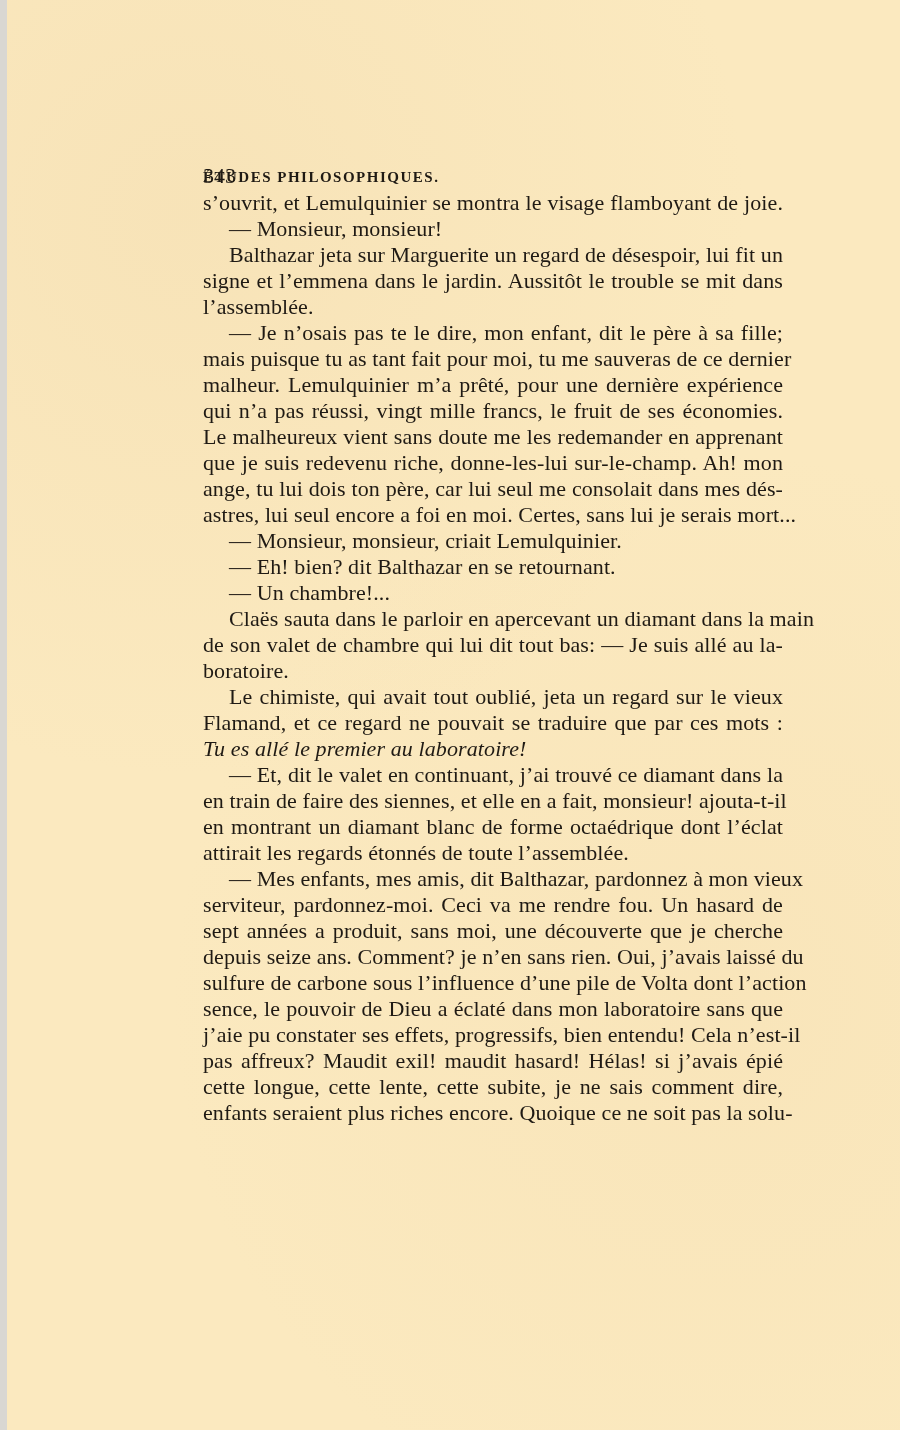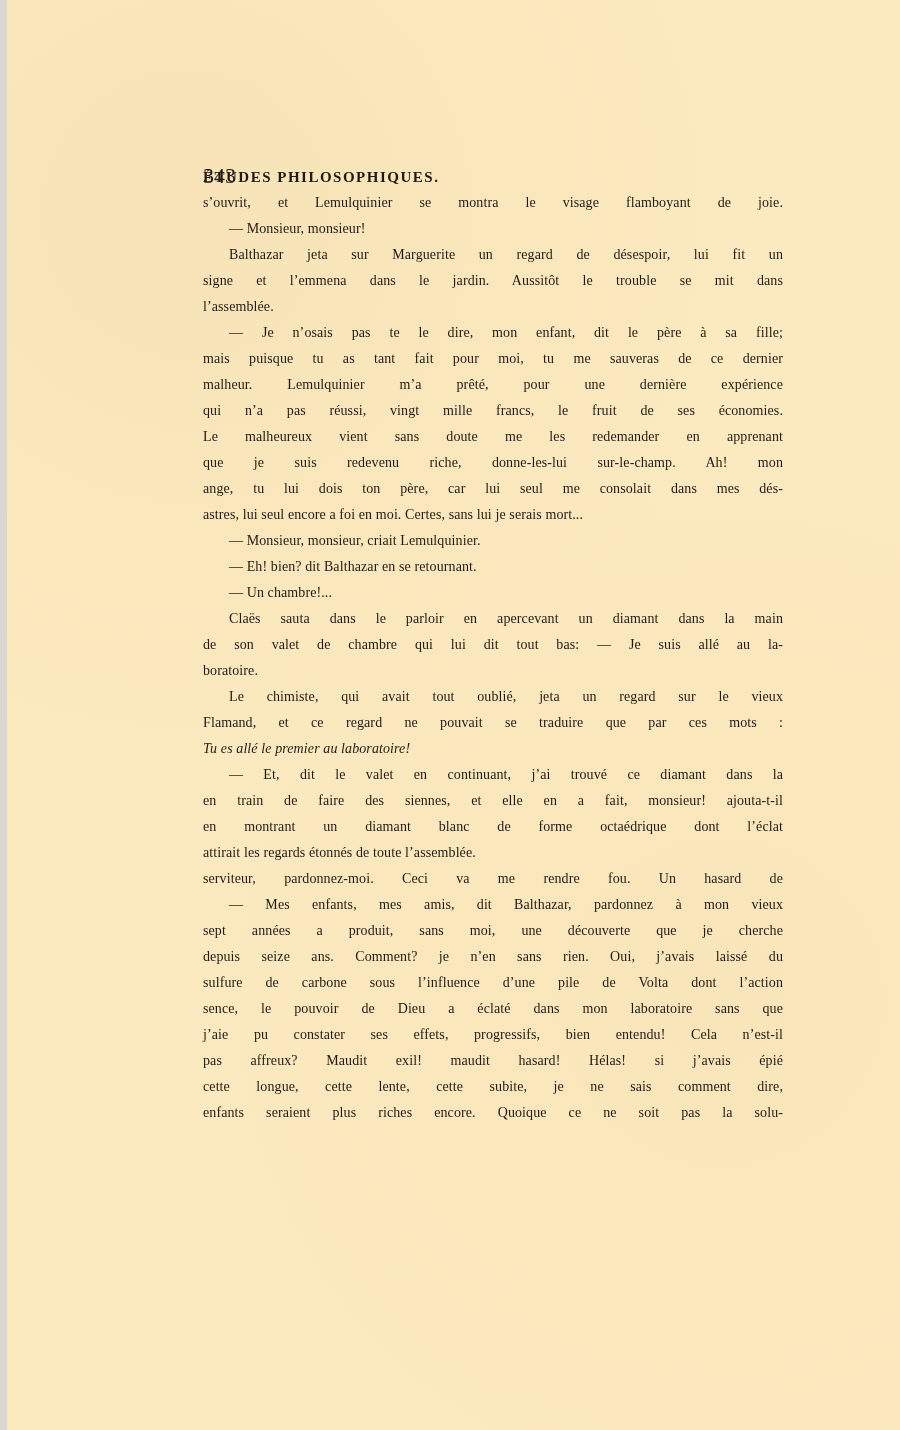--- a/index.html
+++ b/index.html
@@ -49,21 +49,21 @@
     left: 0;
     right: 8px;
     top: 1px;
     text-align: left;
     font-size: 15px;
     font-weight: bold;
     letter-spacing: 1.5px;
   }
   .line {
     display: block;
-    font-size: 14px;
+    font-size: 22px;
     line-height: 26px;
     height: 26px;
     white-space: nowrap;
     text-align: justify;
     text-align-last: justify;
     letter-spacing: 0.1px;
   }
   .line.last {
     text-align-last: left;
   }
@@ -108,22 +108,22 @@
         <span class="line line-wrap indent">Claës sauta dans le parloir en apercevant un diamant dans la main</span>
         <span class="line line-wrap">de son valet de chambre qui lui dit tout bas: — Je suis allé au la-</span>
         <span class="line line-wrap last">boratoire.</span>
         <span class="line line-wrap indent">Le chimiste, qui avait tout oublié, jeta un regard sur le vieux</span>
         <span class="line line-wrap">Flamand, et ce regard ne pouvait se traduire que par ces mots :</span>
         <span class="line line-wrap last italic">Tu es allé le premier au laboratoire!</span>
         <span class="line line-wrap indent">— Et, dit le valet en continuant, j’ai trouvé ce diamant dans la</span>
         <span class="line line-wrap">en train de faire des siennes, et elle en a fait, monsieur! ajouta-t-il</span>
         <span class="line line-wrap">en montrant un diamant blanc de forme octaédrique dont l’éclat</span>
         <span class="line line-wrap last">attirait les regards étonnés de toute l’assemblée.</span>
+        <span class="line line-wrap indent">— Mes enfants, mes amis, dit Balthazar, pardonnez à mon vieux</span>
         <span class="line line-wrap">serviteur, pardonnez-moi. Ceci va me rendre fou. Un hasard de</span>
-        <span class="line line-wrap indent">— Mes enfants, mes amis, dit Balthazar, pardonnez à mon vieux</span>
         <span class="line line-wrap">sept années a produit, sans moi, une découverte que je cherche</span>
         <span class="line line-wrap">depuis seize ans. Comment? je n’en sans rien. Oui, j’avais laissé du</span>
         <span class="line line-wrap">sulfure de carbone sous l’influence d’une pile de Volta dont l’action</span>
         <span class="line line-wrap">sence, le pouvoir de Dieu a éclaté dans mon laboratoire sans que</span>
         <span class="line line-wrap">j’aie pu constater ses effets, progressifs, bien entendu! Cela n’est-il</span>
         <span class="line line-wrap">pas affreux? Maudit exil! maudit hasard! Hélas! si j’avais épié</span>
         <span class="line line-wrap">cette longue, cette lente, cette subite, je ne sais comment dire,</span>
         <span class="line line-wrap">enfants seraient plus riches encore. Quoique ce ne soit pas la solu-</span>
       </div>
   </div>

